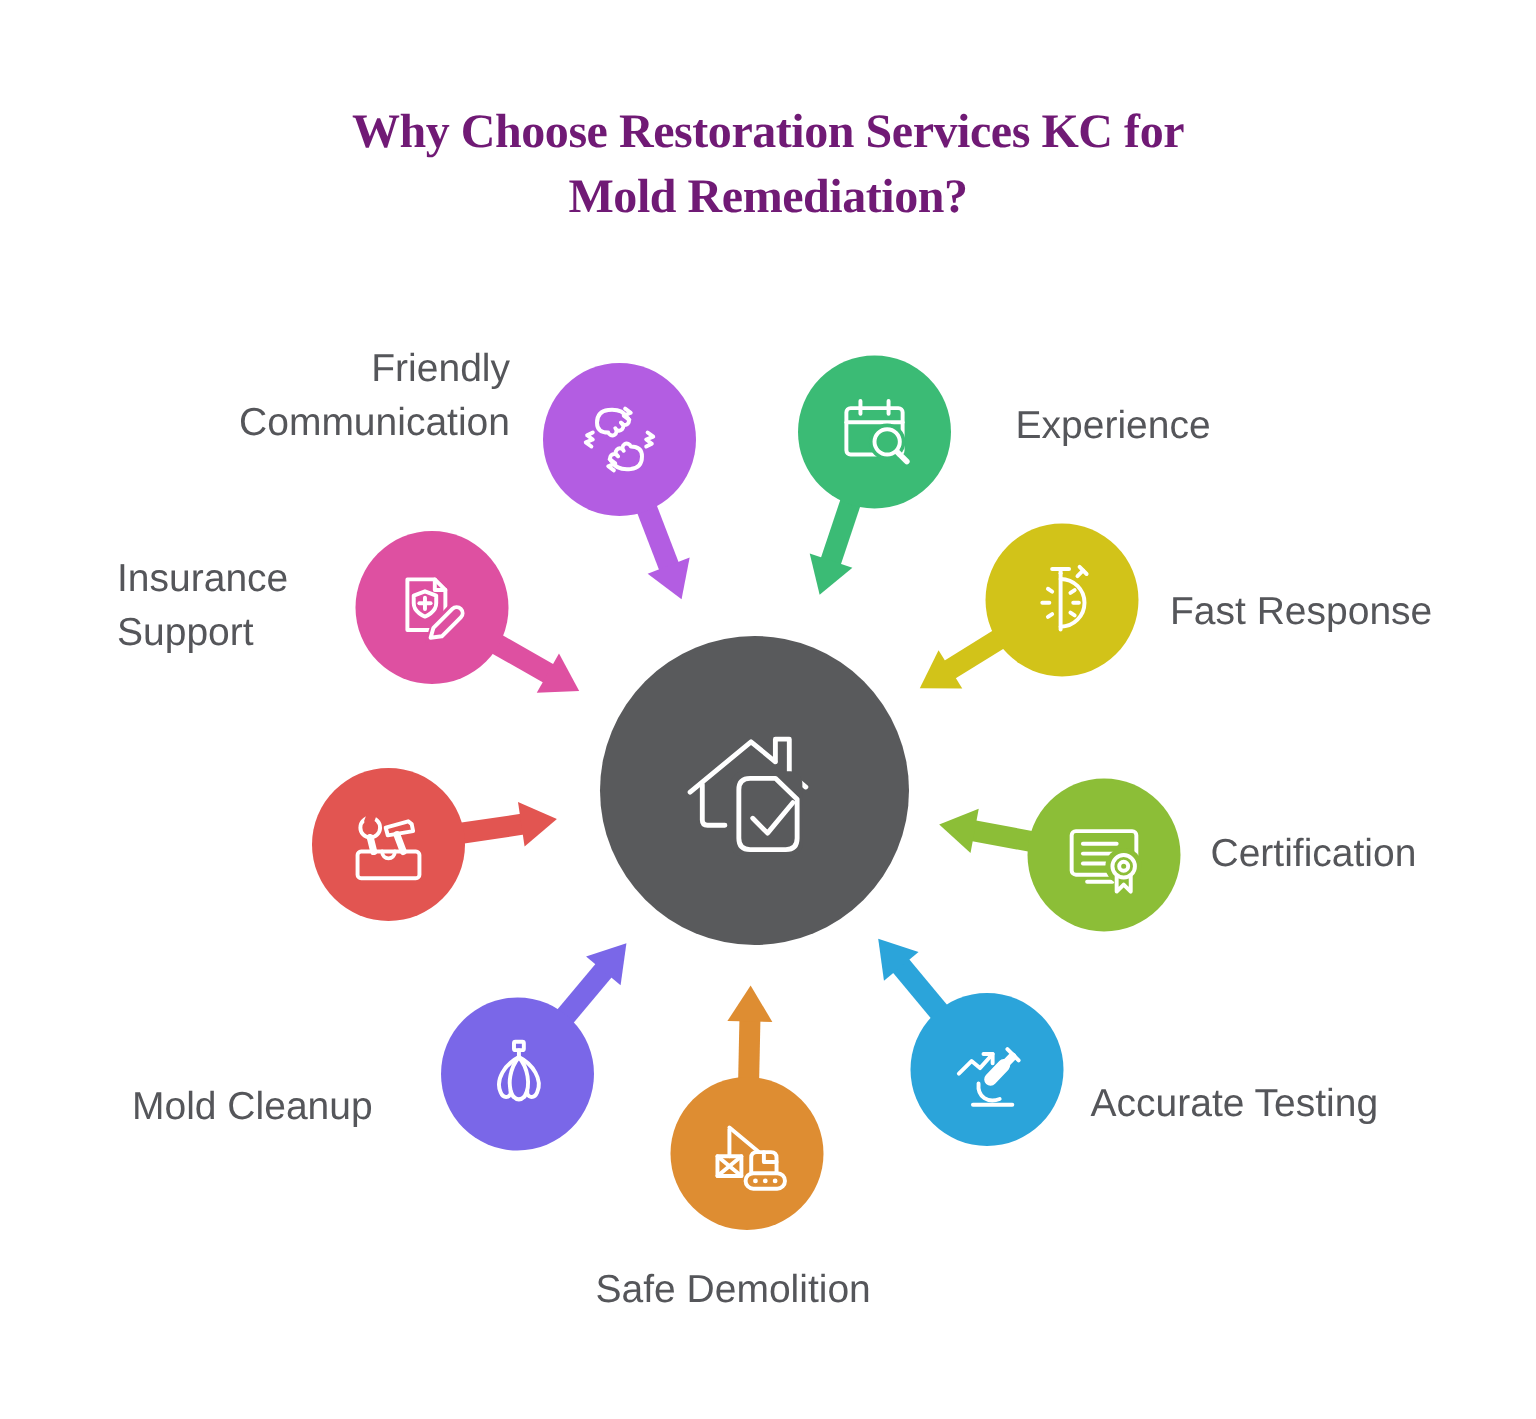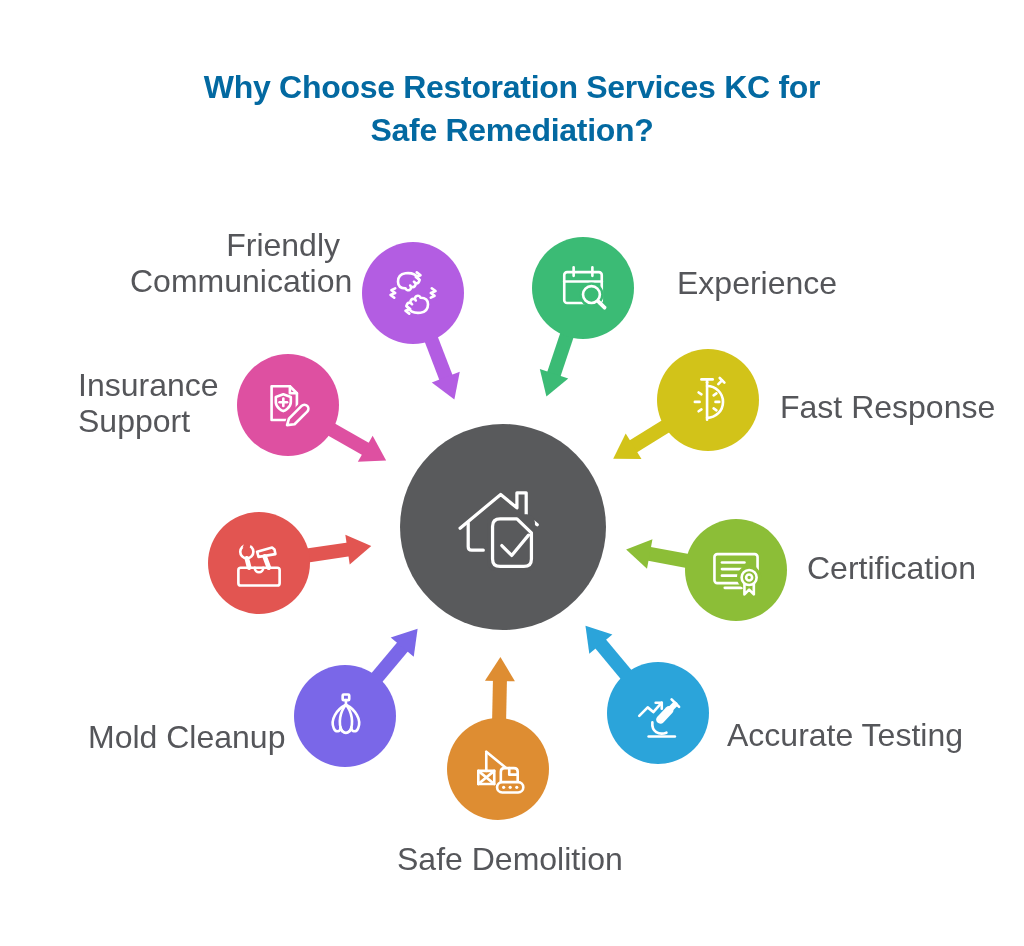--- a/index.html
+++ b/index.html
@@ -5,44 +5,44 @@
   html,body{margin:0;padding:0;background:#fff;}
   .stage{
     position:relative;width:1024px;height:946px;margin:0 auto;background:#fff;
     font-family:"Liberation Sans","DejaVu Sans",sans-serif;overflow:hidden;
   }
   .title{
     position:absolute;top:66px;left:0;width:100%;text-align:center;
     font-size:32px;font-weight:bold;line-height:43px;letter-spacing:-0.3px;
   }
   .label{
-    position:absolute;font-size:32px;line-height:36px;
+    position:absolute;font-size:26px;line-height:36px;
   }
   .bubble{
     position:absolute;width:102px;height:102px;border-radius:50%;
     background:currentColor;display:flex;align-items:center;justify-content:center;
   }
   .bubble svg{display:block;}
   .center-bubble{
     position:absolute;left:400px;top:424px;width:206px;height:206px;border-radius:50%;
     background:currentColor;display:flex;align-items:center;justify-content:center;
   }
   .arrow{position:absolute;overflow:visible;}
   .icon{stroke:#fff;fill:none;stroke-width:2.8;stroke-linecap:round;stroke-linejoin:round;}
   .icon .fill-bg{fill:currentColor;stroke:none;}
   .icon .fill-w{fill:#fff;stroke:none;}
 </style>
 </head>
 <body>
 
 <div class="stage" style="color: rgb(85, 86, 90);">
 
-  <div class="title" style="color: #0369a1;">
+  <div class="title" style="color: #701a75; font-family: Liberation Serif, serif;">
     <div>Why Choose Restoration Services KC for</div>
-    <div>Safe Remediation?</div>
+    <div>Mold Remediation?</div>
   </div>
 
   <svg class="arrow" width="68" height="36" viewBox="0 0 68 36" style="left: 430px; top: 318px; transform: rotate(69deg); transform-origin: 0px 18px; color: rgb(179, 93, 226);">
       <line x1="0" y1="18" x2="47" y2="18" stroke="currentColor" stroke-width="14"></line>
       <polygon points="44,3 68,18 44,33" fill="currentColor"></polygon>
     </svg>
   <svg class="arrow" width="68" height="36" viewBox="0 0 68 36" style="left: 568px; top: 314px; transform: rotate(108.5deg); transform-origin: 0px 18px; color: rgb(59, 187, 117);">
       <line x1="0" y1="18" x2="47" y2="18" stroke="currentColor" stroke-width="14"></line>
       <polygon points="44,3 68,18 44,33" fill="currentColor"></polygon>
     </svg>

